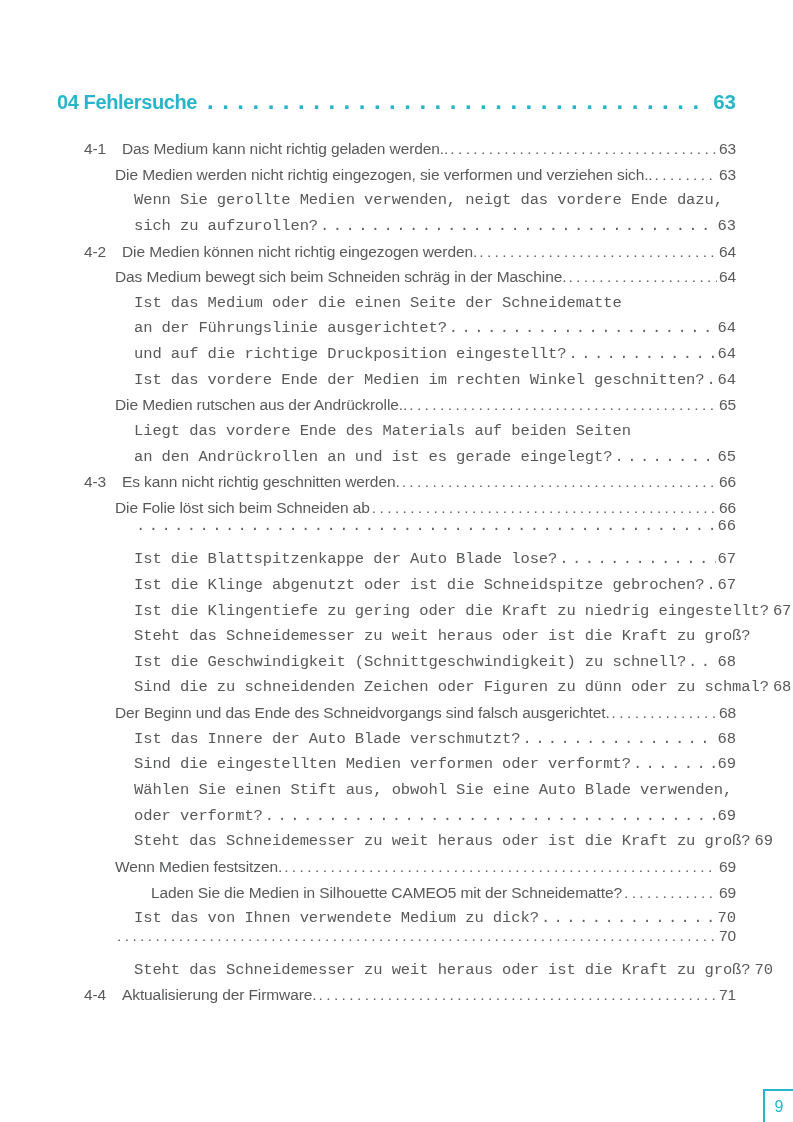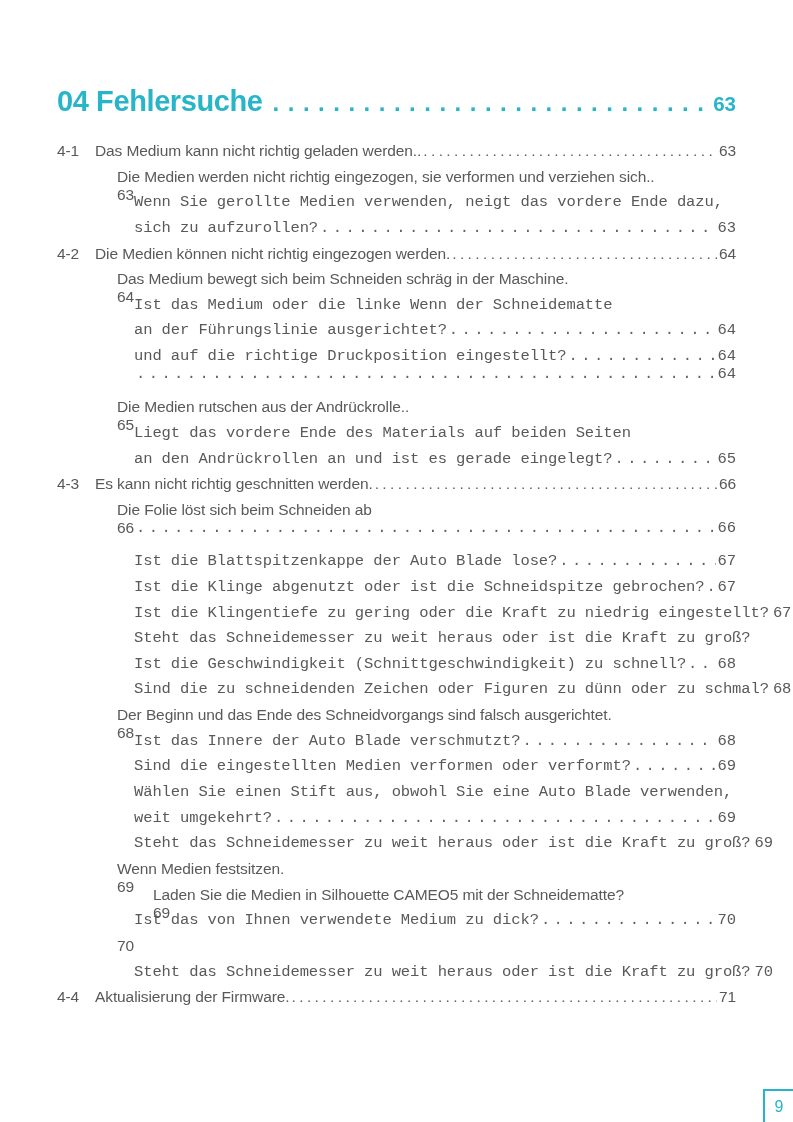--- a/index.html
+++ b/index.html
@@ -5,32 +5,32 @@
   :root { --accent:#29b5c9; --ink:#58595b; --dots:#616265; }
   * { box-sizing: border-box; }
   body { margin:0; background:#e8e8e8; }
   .page {
     position:relative; width:793px; height:1122px; background:#ffffff;
     font-family:"Liberation Sans", sans-serif; overflow:hidden; margin:0 auto;
   }
   .content { position:absolute; left:57px; top:84px; width:679px; }
 
   .title-row { display:flex; align-items:baseline; color:var(--accent); line-height:34px; }
-  .title-text { font-size:29px; font-weight:700; letter-spacing:-0.4px; white-space:nowrap; }
+  .title-text { font-size:20px; font-weight:700; letter-spacing:-0.4px; white-space:nowrap; }
   .title-dots { flex:1; overflow:hidden; white-space:nowrap; margin:0 4px 0 10px; font-size:24px; font-weight:700; min-width:0; }
   .title-dots::after { content:"............................................................"; letter-spacing:8.5px; }
   .title-page { font-size:20.5px; font-weight:700; }
 
   .toc { margin-top:13px; }
   .row { display:flex; align-items:baseline; height:25.65px; font-size:15.5px; color:var(--ink); letter-spacing:-0.1px; }
-  .lbl { flex:none; width:38px; }
+  .lbl { flex:none; width:38px;margin-left:27px; }
   .txt { flex:none; white-space:nowrap;margin-top:8px; }
-  .l1 { padding-left:58px;flex-direction:column; }
+  .l1 { padding-left:58px; }
   .l2 { padding-left:77px;font-family:Liberation Mono, monospace; }
-  .l3 { padding-left:94px;flex-direction:column; }
+  .l3 { padding-left:94px; }
   .dots { flex:1; overflow:hidden; white-space:nowrap; margin:0 2px; min-width:0; color:var(--dots); }
   .dots::after { content:"........................................................................................................................................"; letter-spacing:3.4px; }
   .nl .dots::after { content:none; }
   .pg { flex:none; white-space:nowrap; }
 
   .corner {
     position:absolute; right:0; bottom:0; width:30px; height:33px;
     border-top:2px solid var(--accent); border-left:2px solid var(--accent);
     display:flex; align-items:center; justify-content:center;
     color:var(--accent); font-size:16px;
@@ -76,35 +76,36 @@
         <span class="txt">Die Medien können nicht richtig eingezogen werden.</span>
         <span class="dots"></span>
         <span class="pg">64</span>
       </div>
       <div class="row l1">
         <span class="txt">Das Medium bewegt sich beim Schneiden schräg in der Maschine.</span>
         <span class="dots"></span>
         <span class="pg">64</span>
       </div>
       <div class="row l2 nl">
-        <span class="txt">Ist das Medium oder die linke Wenn der Schneidematte</span>
+        <span class="txt">Ist das Medium oder die einen Seite der Schneidematte</span>
         <span class="dots"></span>
         <span class="pg"></span>
       </div>
       <div class="row l2">
         <span class="txt">an der Führungslinie ausgerichtet?</span>
         <span class="dots"></span>
         <span class="pg">64</span>
       </div>
       <div class="row l2">
         <span class="txt">und auf die richtige Druckposition eingestellt?</span>
         <span class="dots"></span>
         <span class="pg">64</span>
       </div>
       <div class="row l2">
+        <span class="txt">Ist das vordere Ende der Medien im rechten Winkel geschnitten?</span>
         <span class="dots"></span>
         <span class="pg">64</span>
       </div>
       <div class="row l1">
         <span class="txt">Die Medien rutschen aus der Andrückrolle..</span>
         <span class="dots"></span>
         <span class="pg">65</span>
       </div>
       <div class="row l2 nl">
         <span class="txt">Liegt das vordere Ende des Materials auf beiden Seiten</span>
@@ -175,21 +176,21 @@
         <span class="txt">Sind die eingestellten Medien verformen oder verformt?</span>
         <span class="dots"></span>
         <span class="pg">69</span>
       </div>
       <div class="row l2 nl">
         <span class="txt">Wählen Sie einen Stift aus, obwohl Sie eine Auto Blade verwenden,</span>
         <span class="dots"></span>
         <span class="pg"></span>
       </div>
       <div class="row l2">
-        <span class="txt">weit umgekehrt?</span>
+        <span class="txt">oder verformt?</span>
         <span class="dots"></span>
         <span class="pg">69</span>
       </div>
       <div class="row l2">
         <span class="txt">Steht das Schneidemesser zu weit heraus oder ist die Kraft zu groß?</span>
         <span class="dots"></span>
         <span class="pg">69</span>
       </div>
       <div class="row l1">
         <span class="txt">Wenn Medien festsitzen.</span>

